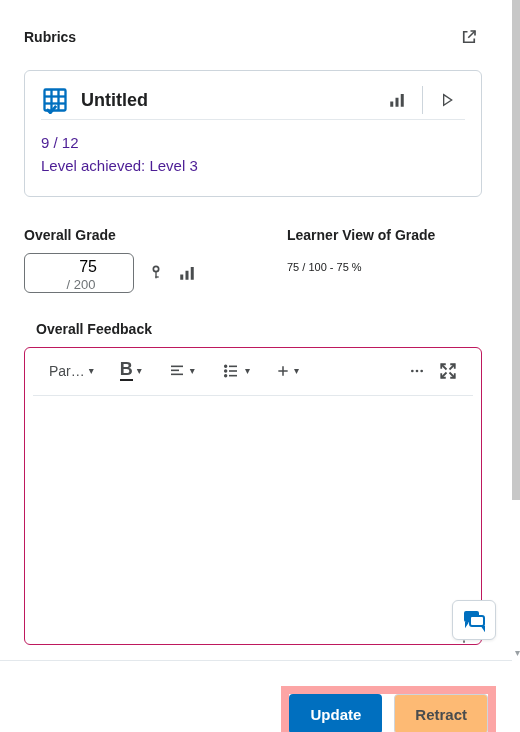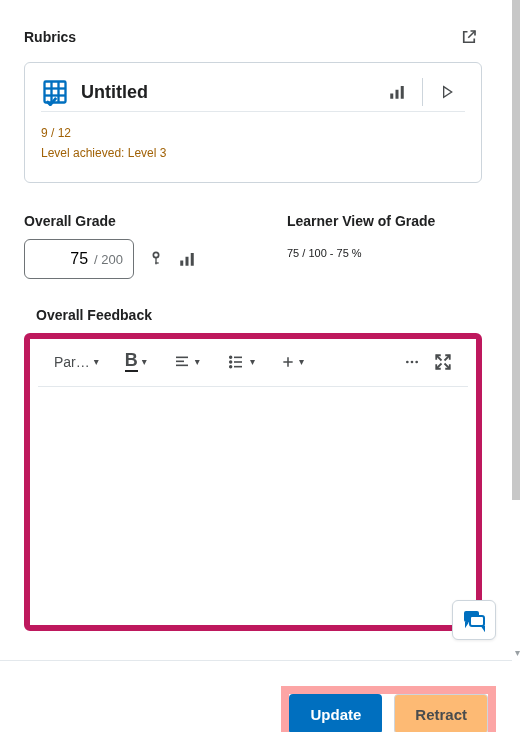--- a/index.html
+++ b/index.html
@@ -24,21 +24,21 @@
     border-radius: 0;
   }
   .content {
     padding: 24px 24px 0 24px;
     width: 506px;
   }
   .row-header {
     display: flex;
     justify-content: space-between;
     align-items: center;
-    margin-bottom: 12px;
+    margin-bottom: 20px;
   }
   .section-title {
     font-weight: 700;
     font-size: 14px;
   }
   .popout-btn {
     background: none;
     border: none;
     padding: 4px;
     cursor: pointer;
@@ -84,23 +84,23 @@
     display: flex;
     align-items: center;
   }
   .vdiv {
     width: 1px;
     height: 28px;
     background: #cdd5dc;
     margin: 0 6px;
   }
   .card-body-line {
-    font-size: 12px;
+    font-size: 15px;
     margin-bottom: 6px;
-    color: #a16207;
+    color: #4c1d95;
   }
   .grade-row {
     display: flex;
     gap: 34px;
     margin-bottom: 28px;
   }
   .grade-col {
     flex: 0 0 50%;
   }
   .grade-label {
@@ -116,20 +116,21 @@
   .grade-input {
     border: 1px solid #6e7376;
     border-radius: 6px;
     width: 110px;
     height: 40px;
     display: flex;
     align-items: center;
     justify-content: flex-end;
     padding: 0 10px;
     font-size: 16px;
+    flex-direction: column;
   }
   .grade-val {
     text-align: right;
     width: 40px;
     border: none;
     font-size: 16px;
     outline: none;
   }
   .grade-max {
     color: #6e7376;
@@ -140,21 +141,21 @@
     font-size: 11px;
     padding-top: 8px;
   }
   .feedback-label {
     font-weight: 700;
     font-size: 14px;
     margin-bottom: 10px;
     margin-left: 12px;
   }
   .editor {
-    border: 6px solid #be185d;
+    border: 1px solid #be185d;
     border-radius: 6px;
     height: 298px;
     position: relative;
     background: #fff;
   }
   .toolbar {
     display: flex;
     align-items: center;
     padding: 8px 10px 10px 10px;
     gap: 0;

